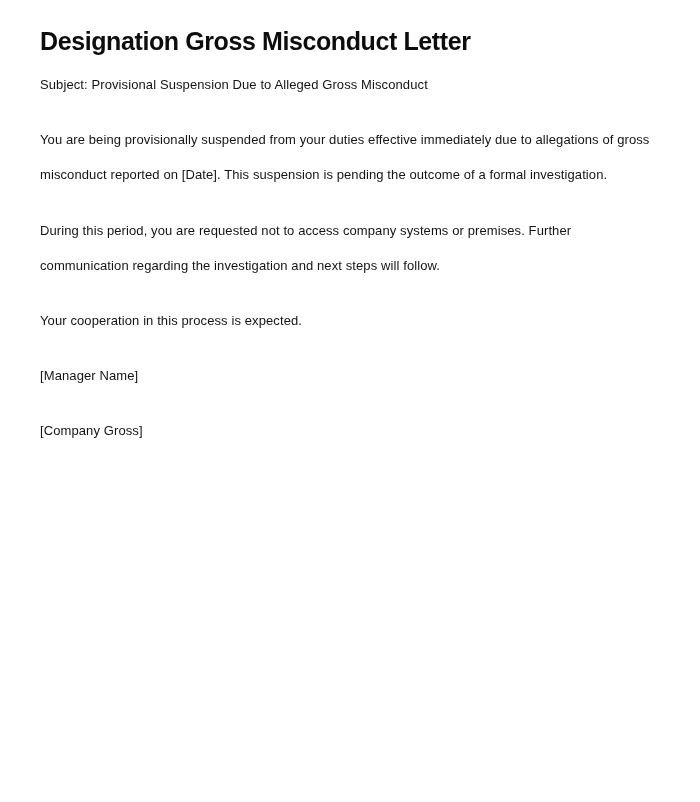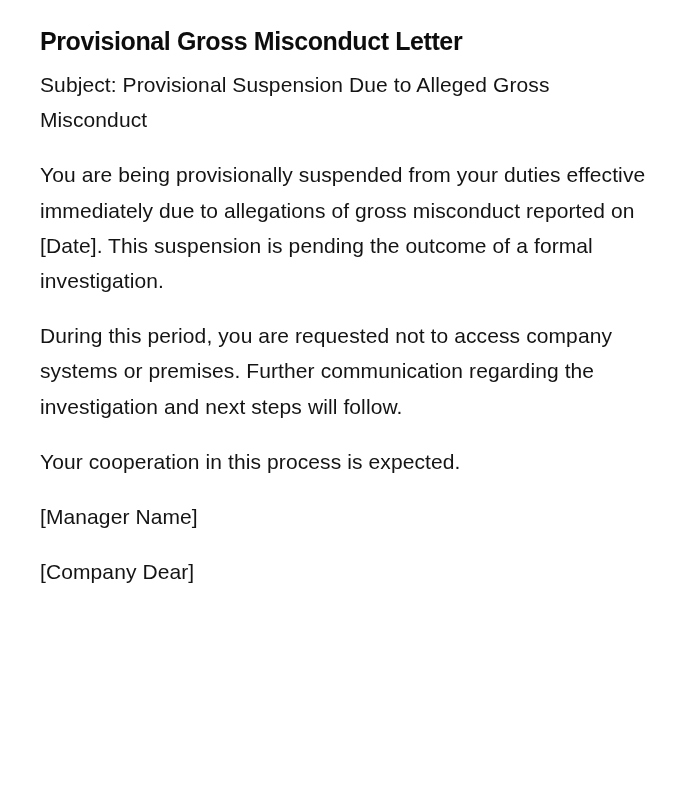--- a/index.html
+++ b/index.html
@@ -20,31 +20,31 @@
     }
     .title {
       font-size: 25px;
       font-weight: bold;
       letter-spacing: -0.4px;
       margin: 0 0 10px 0;
       line-height: 32px;
       color: #0d0d0d;
     }
     .para {
-      font-size: 21px;
+      font-size: 13px;
       line-height: 35.2px;
       margin: 0 0 20px 0;
       letter-spacing: 0.1px;
       color: #141414;
     }
   </style>
 </head>
 <body>
 
 <div class="page">
-  <h1 class="title">Provisional Gross Misconduct Letter</h1>
+  <h1 class="title">Designation Gross Misconduct Letter</h1>
   <p class="para">Subject: Provisional Suspension Due to Alleged Gross Misconduct</p>
   <p class="para">You are being provisionally suspended from your duties effective immediately due to allegations of gross misconduct reported on [Date]. This suspension is pending the outcome of a formal investigation.</p>
   <p class="para">During this period, you are requested not to access company systems or premises. Further communication regarding the investigation and next steps will follow.</p>
   <p class="para">Your cooperation in this process is expected.</p>
   <p class="para">[Manager Name]</p>
-  <p class="para">[Company Dear]</p>
+  <p class="para">[Company Gross]</p>
 </div>
 
 </body></html>

